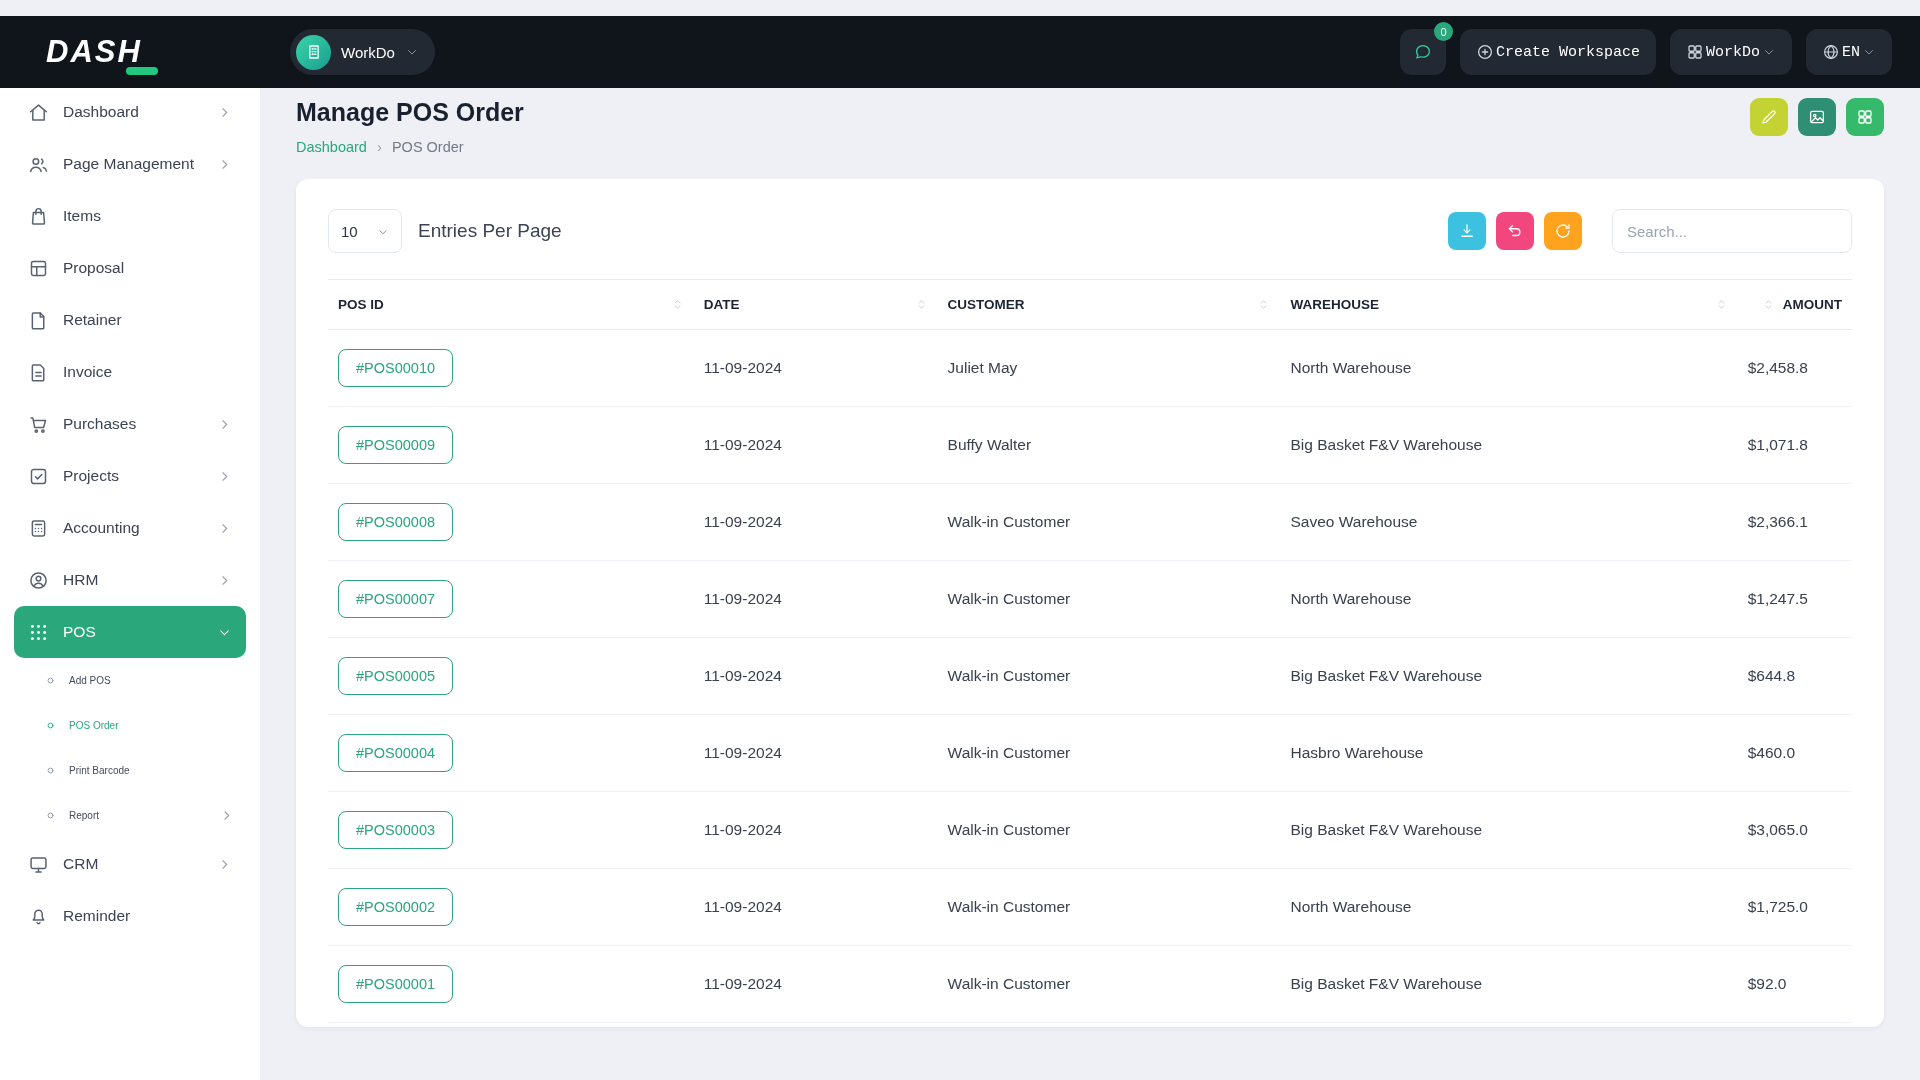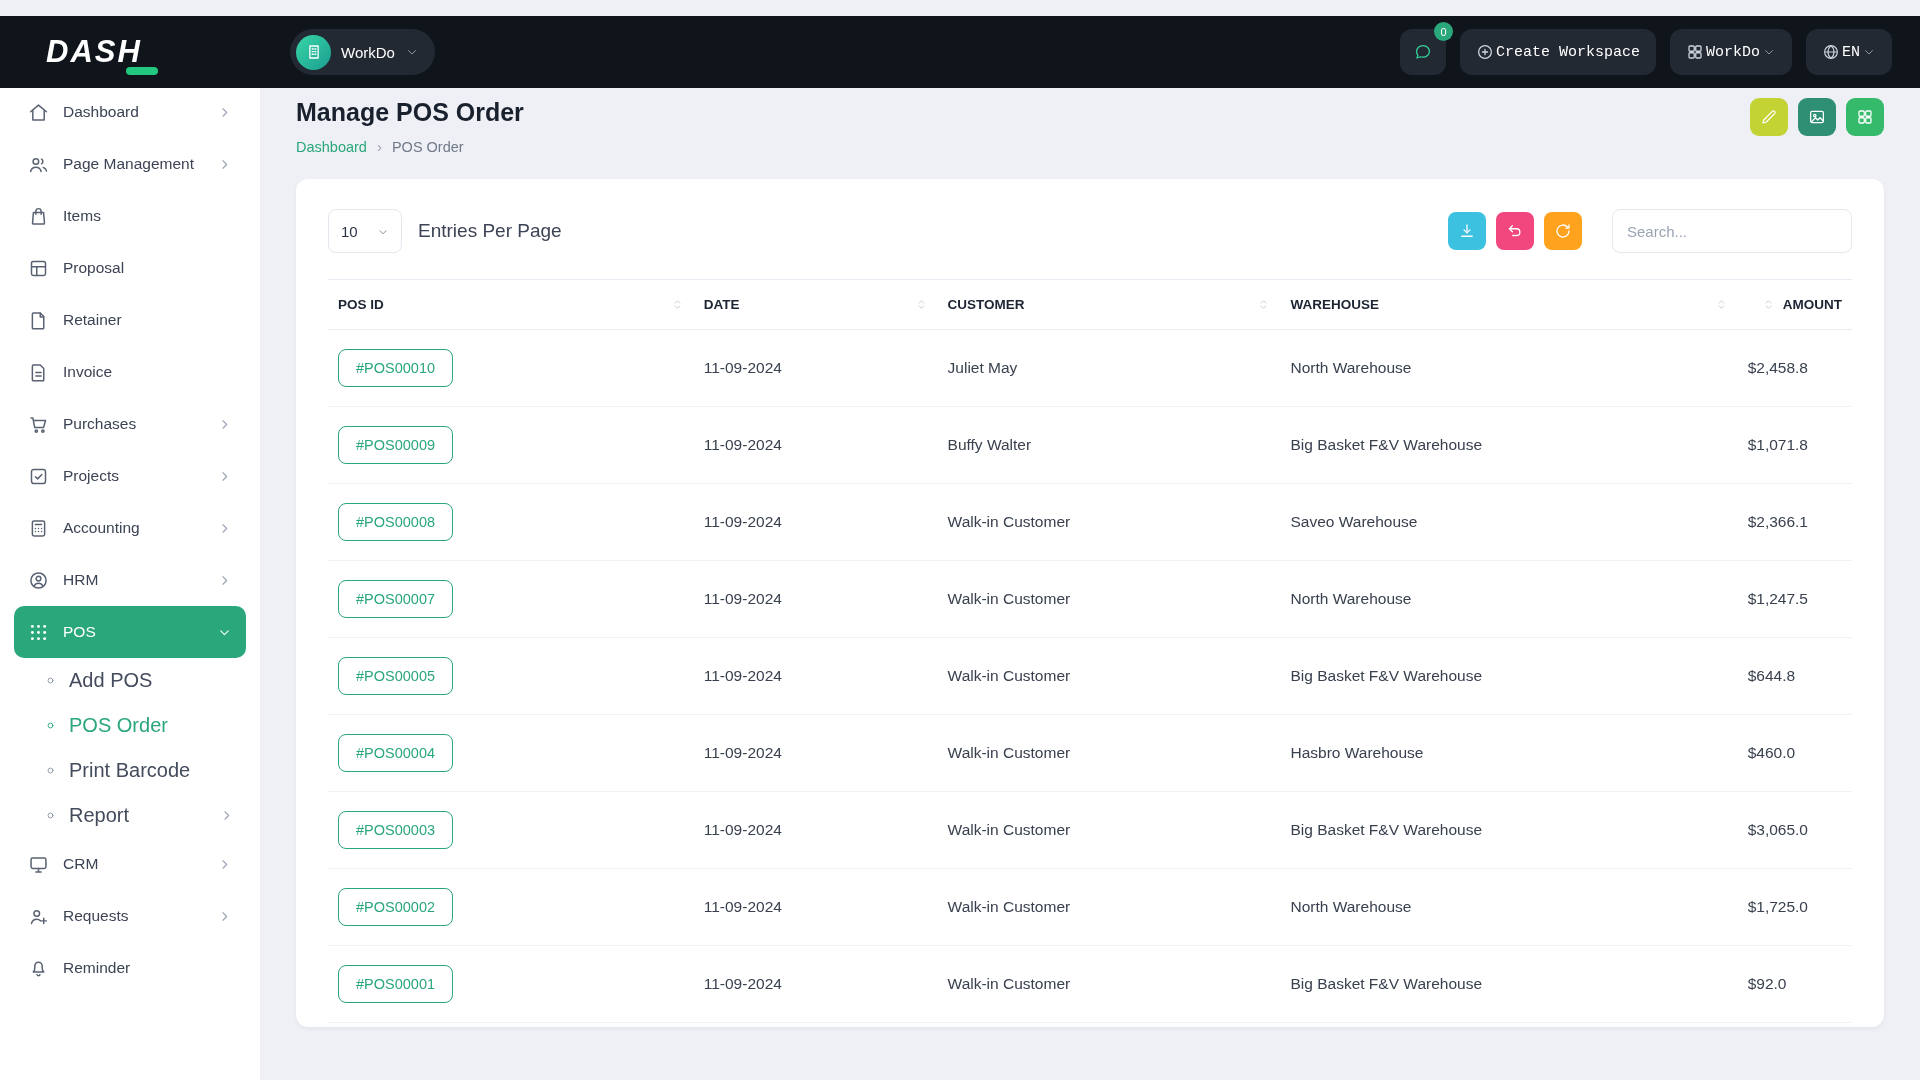--- a/index.html
+++ b/index.html
@@ -38,21 +38,21 @@
   .hdr-pill svg.pico { width: 18px; height: 18px; color: #cfd6df; }
 
   
   .sidebar { position: absolute; top: 72px; left: 0; bottom: 0; width: 260px; background: #fff; padding: 14px 0 10px; overflow: hidden; }
   .nav-item { display: flex; align-items: center; gap: 14px; height: 52px; margin: 0 14px; padding: 0 14px; border-radius: 10px; font-size: 15.5px; color: #3c4354; cursor: pointer; }
   .nav-ico { width: 21px; height: 21px; color: #596272; flex: none; }
   .nav-label { flex: 1; white-space: nowrap; }
   .nav-chev { width: 15px; height: 15px; color: #9aa3b2; flex: none; }
   .nav-item.active { background: var(--primary); color: #fff; }
   .nav-item.active .nav-ico, .nav-item.active .nav-chev { color: #fff; }
-  .subnav-item { display: flex; align-items: center; gap: 12px; height: 45px; margin: 0 14px 0 32px; padding: 0 12px; border-radius: 10px; font-size: 20px; color: #434b5c; cursor: pointer; }
+  .subnav-item { display: flex; align-items: center; gap: 12px; height: 45px; margin: 0 14px 0 32px; padding: 0 12px; border-radius: 10px; font-size: 10px; color: #434b5c; cursor: pointer; }
   .sub-ico { width: 13px; height: 13px; color: #8d96a5; flex: none; }
   .subnav-item.active { color: var(--primary); }
   .subnav-item.active .sub-ico { color: var(--primary); }
 
   
   .main { position: absolute; top: 72px; left: 260px; right: 0; bottom: 0; padding: 26px 36px; overflow: hidden; }
   .page-head { display: flex; align-items: flex-start; justify-content: space-between; gap: 18px; }
   .page-title { font-size: 25px; font-weight: 700; color: #19202e; }
   .breadcrumb { margin-top: 11px; font-size: 14.5px; display: flex; gap: 10px; align-items: center; }
   .bc-item { color: #707a8a; }
@@ -307,31 +307,20 @@
         <svg class="nav-chev" viewBox="0 0 24 24" fill="none" stroke="currentColor" stroke-width="1.7" stroke-linecap="round" stroke-linejoin="round" width="100%" height="100%">
           <path d="m9.5 6 6 6-6 6"></path>
         </svg>
       </div>
       <div class="nav-item">
         <svg class="nav-ico" viewBox="0 0 24 24" fill="none" stroke="currentColor" stroke-width="1.7" stroke-linecap="round" stroke-linejoin="round" width="100%" height="100%">
           <rect x="3.5" y="4.5" width="17" height="12" rx="2"></rect>
           <path d="M9 20.5h6M12 16.5v4"></path>
         </svg>
         <span class="nav-label">CRM</span>
-        <svg class="nav-chev" viewBox="0 0 24 24" fill="none" stroke="currentColor" stroke-width="1.7" stroke-linecap="round" stroke-linejoin="round" width="100%" height="100%">
-          <path d="m9.5 6 6 6-6 6"></path>
-        </svg>
-      </div>
-      <div class="nav-item">
-        <svg class="nav-ico" viewBox="0 0 24 24" fill="none" stroke="currentColor" stroke-width="1.7" stroke-linecap="round" stroke-linejoin="round" width="100%" height="100%">
-          <circle cx="10" cy="8.5" r="3.2"></circle>
-          <path d="M4 20c.7-3 3.2-4.8 6-4.8 1.6 0 3.1.6 4.2 1.6"></path>
-          <path d="M18 14v6M15 17h6"></path>
-        </svg>
-        <span class="nav-label">Requests</span>
         <svg class="nav-chev" viewBox="0 0 24 24" fill="none" stroke="currentColor" stroke-width="1.7" stroke-linecap="round" stroke-linejoin="round" width="100%" height="100%">
           <path d="m9.5 6 6 6-6 6"></path>
         </svg>
       </div>
       <div class="nav-item">
         <svg class="nav-ico" viewBox="0 0 24 24" fill="none" stroke="currentColor" stroke-width="1.7" stroke-linecap="round" stroke-linejoin="round" width="100%" height="100%">
           <path d="M18 16H6c1.2-1.3 1.8-2.5 1.8-4.7V9a4.2 4.2 0 0 1 8.4 0v2.3c0 2.2.6 3.4 1.8 4.7z"></path>
           <path d="M10.3 19a1.8 1.8 0 0 0 3.4 0"></path>
         </svg>
         <span class="nav-label">Reminder</span>

